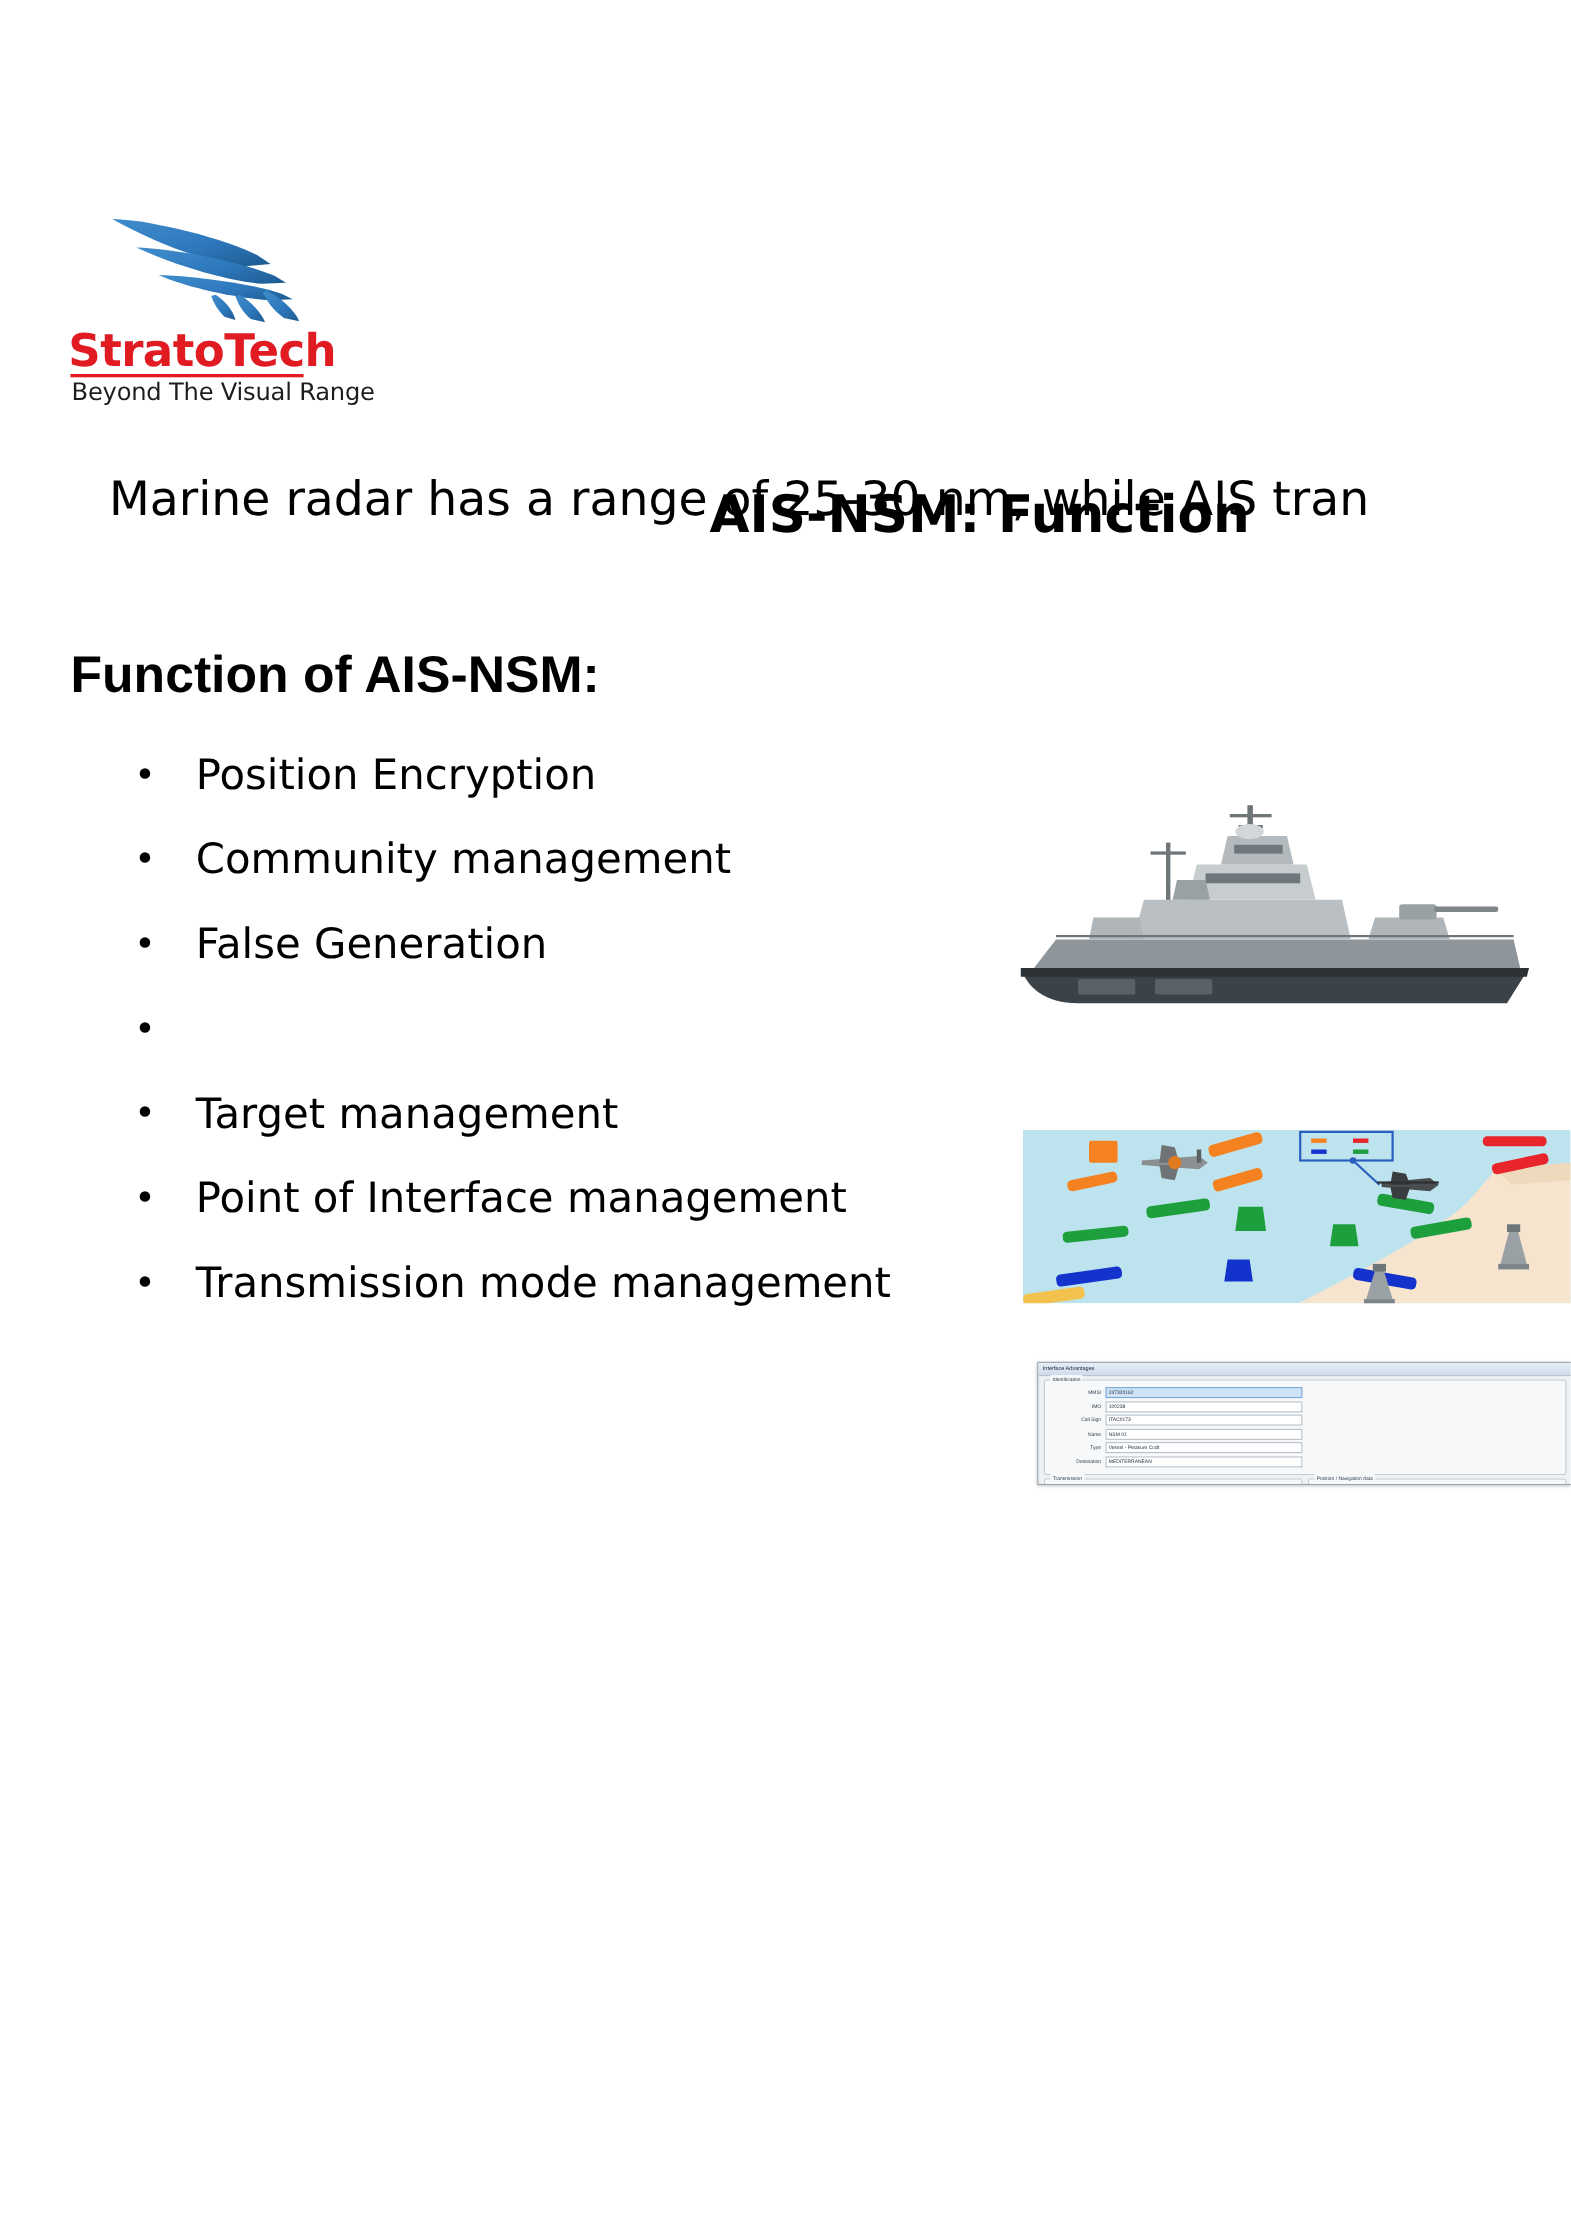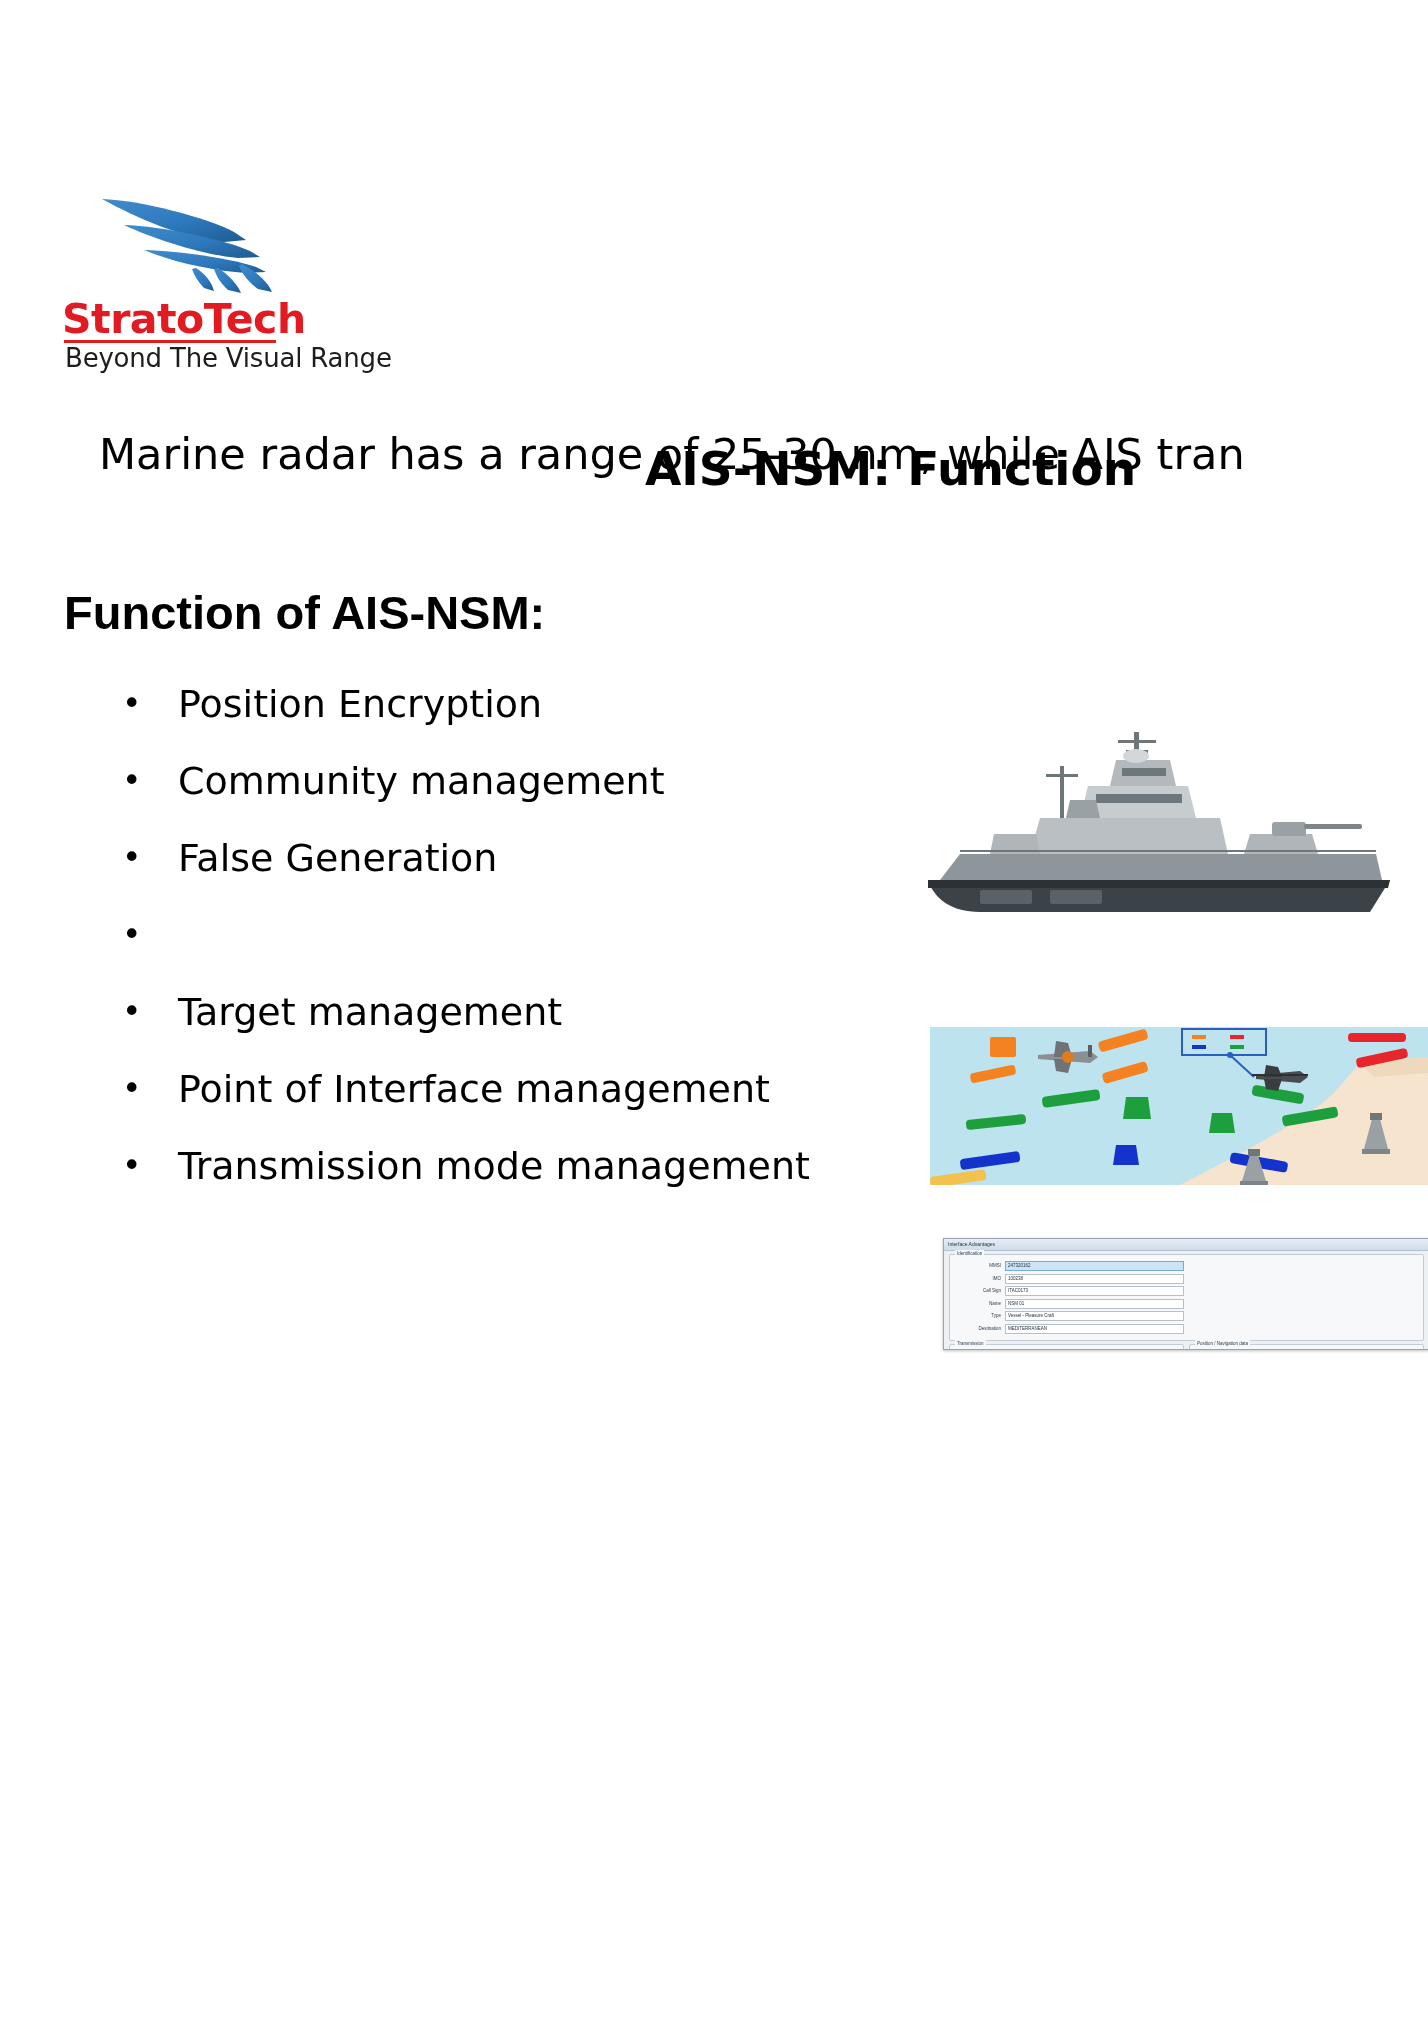--- a/index.html
+++ b/index.html
@@ -19,21 +19,21 @@
   .logo-name{
     position:absolute;left:0;top:108px;width:215px;
     font-family:"DejaVu Sans", sans-serif;
     font-weight:bold;font-size:41px;line-height:46px;
     color:#E01B22;letter-spacing:-0.5px;white-space:nowrap;
   }
   .logo-rule{position:absolute;left:2px;top:152px;width:212px;height:3px;background:#E01B22;}
   .logo-tag{
     position:absolute;left:3px;top:157px;width:215px;
     font-family:"DejaVu Sans", sans-serif;
-    font-size:26px;line-height:26px;color:#1d1d1d;white-space:nowrap;
+    font-size:22px;line-height:26px;color:#1d1d1d;white-space:nowrap;
     letter-spacing:-0.2px;
   }
 
   
   .title{
     position:absolute;left:645px;top:440px;
     font-family:"DejaVu Sans", sans-serif;
     font-weight:bold;font-size:47px;line-height:58px;color:#000;
     white-space:nowrap;
   }

